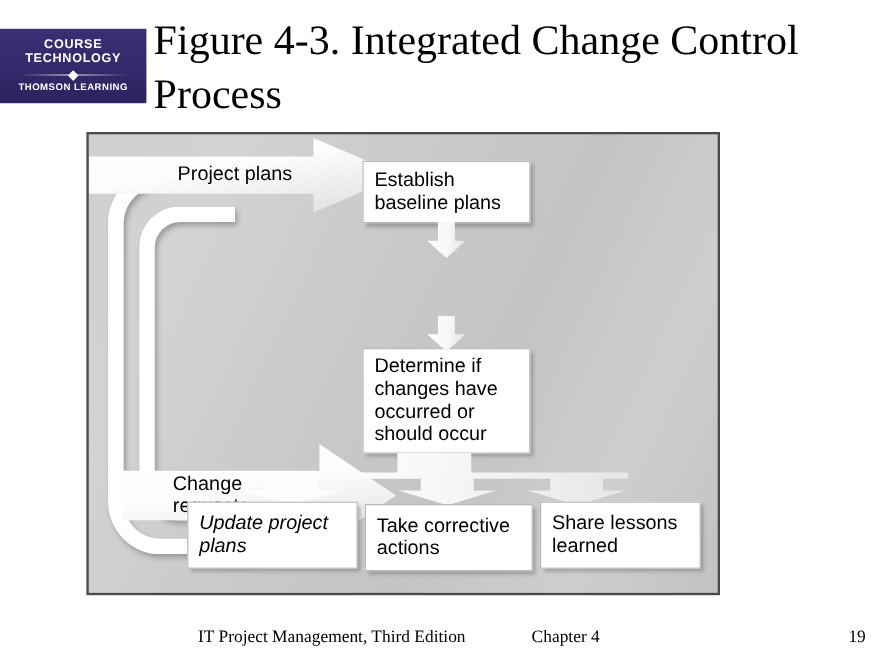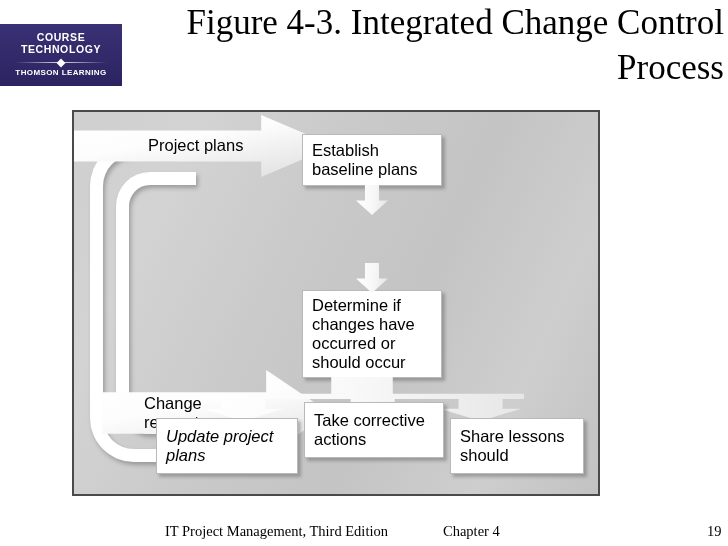--- a/index.html
+++ b/index.html
@@ -61,23 +61,23 @@
     margin-left: -4px;
     width: 8px; height: 8px;
     background: #ffffff;
     transform: rotate(45deg) scale(0.78);
   }
 
   
   .title {
     position: absolute;
     left: 128px;
-    top: 1px;
+    top: 12px;
     width: 596px;
-    text-align: right;
+    text-align: left;
     font-family: "Liberation Serif", "DejaVu Serif", serif;
     font-size: 35px;
     line-height: 1.28;
     color: #000000;
   }
 
   
   .panel {
     position: absolute;
     left: 72px;
@@ -238,28 +238,28 @@
     <div class="vdown" style="left:282px; top:73px; width:32px; height:30px;"></div>
     <div class="vdown" style="left:282px; top:151px; width:32px; height:30px;"></div>
 
     <div class="branch branch-stem" style="left:126px; top:265px; width:324px; height:44px;"></div>
 
     <div class="pbox" style="left:82px; top:306px; width:142px; height:56px;">
       <span style="white-space:pre-line;font-style:italic;">Update project
 plans</span>
     </div>
 
-    <div class="pbox" style="left:230px; top:290px; width:140px; height:56px;justify-content:center;">
+    <div class="pbox" style="left:230px; top:308px; width:140px; height:56px;justify-content:center;">
       <span style="white-space:pre-line;">Take corrective
 actions</span>
     </div>
 
     <div class="pbox" style="left:376px; top:306px; width:134px; height:56px;">
       <span style="white-space:pre-line;">Share lessons
-should</span>
+learned</span>
     </div>
 
   </div>
 </div>
 
 <div class="footer">
   <span class="f-left">IT Project Management, Third Edition</span>
   <span class="f-mid">Chapter 4</span>
   <span class="f-right">19</span>
 </div>

